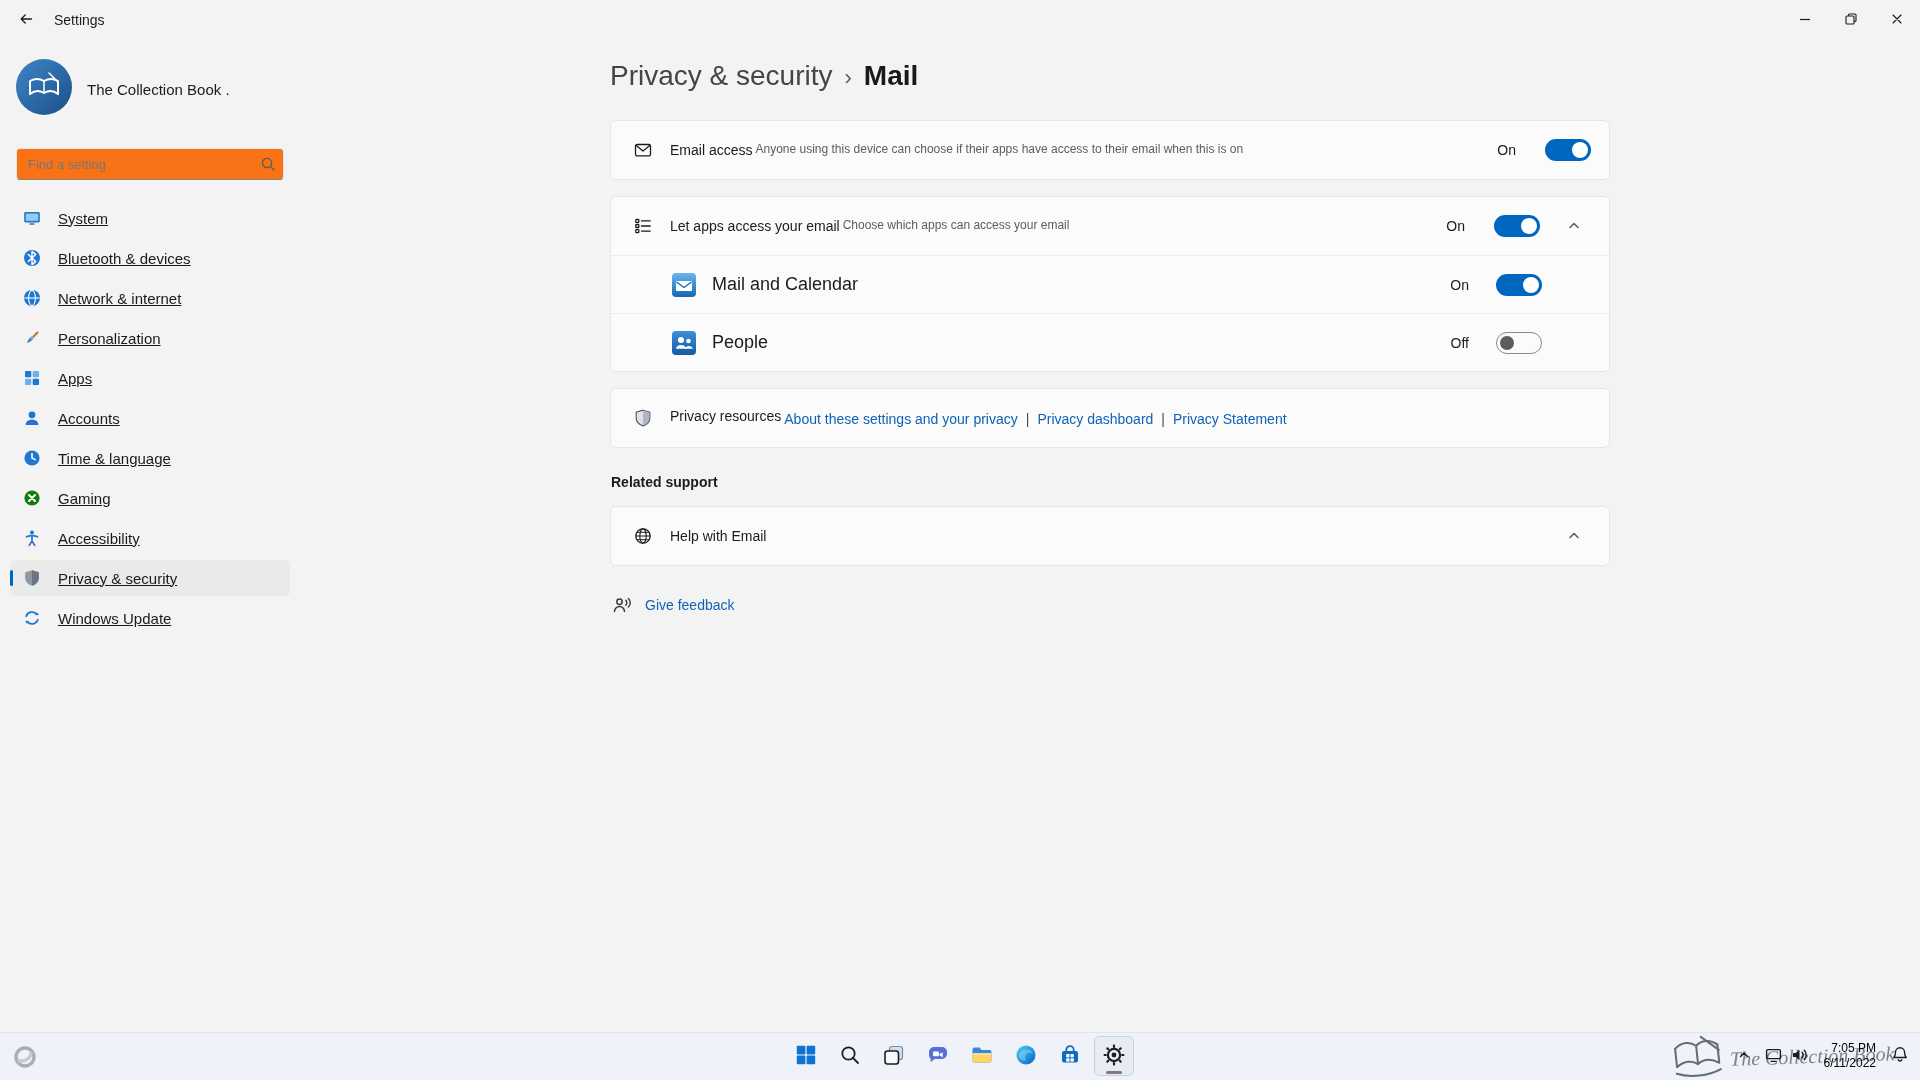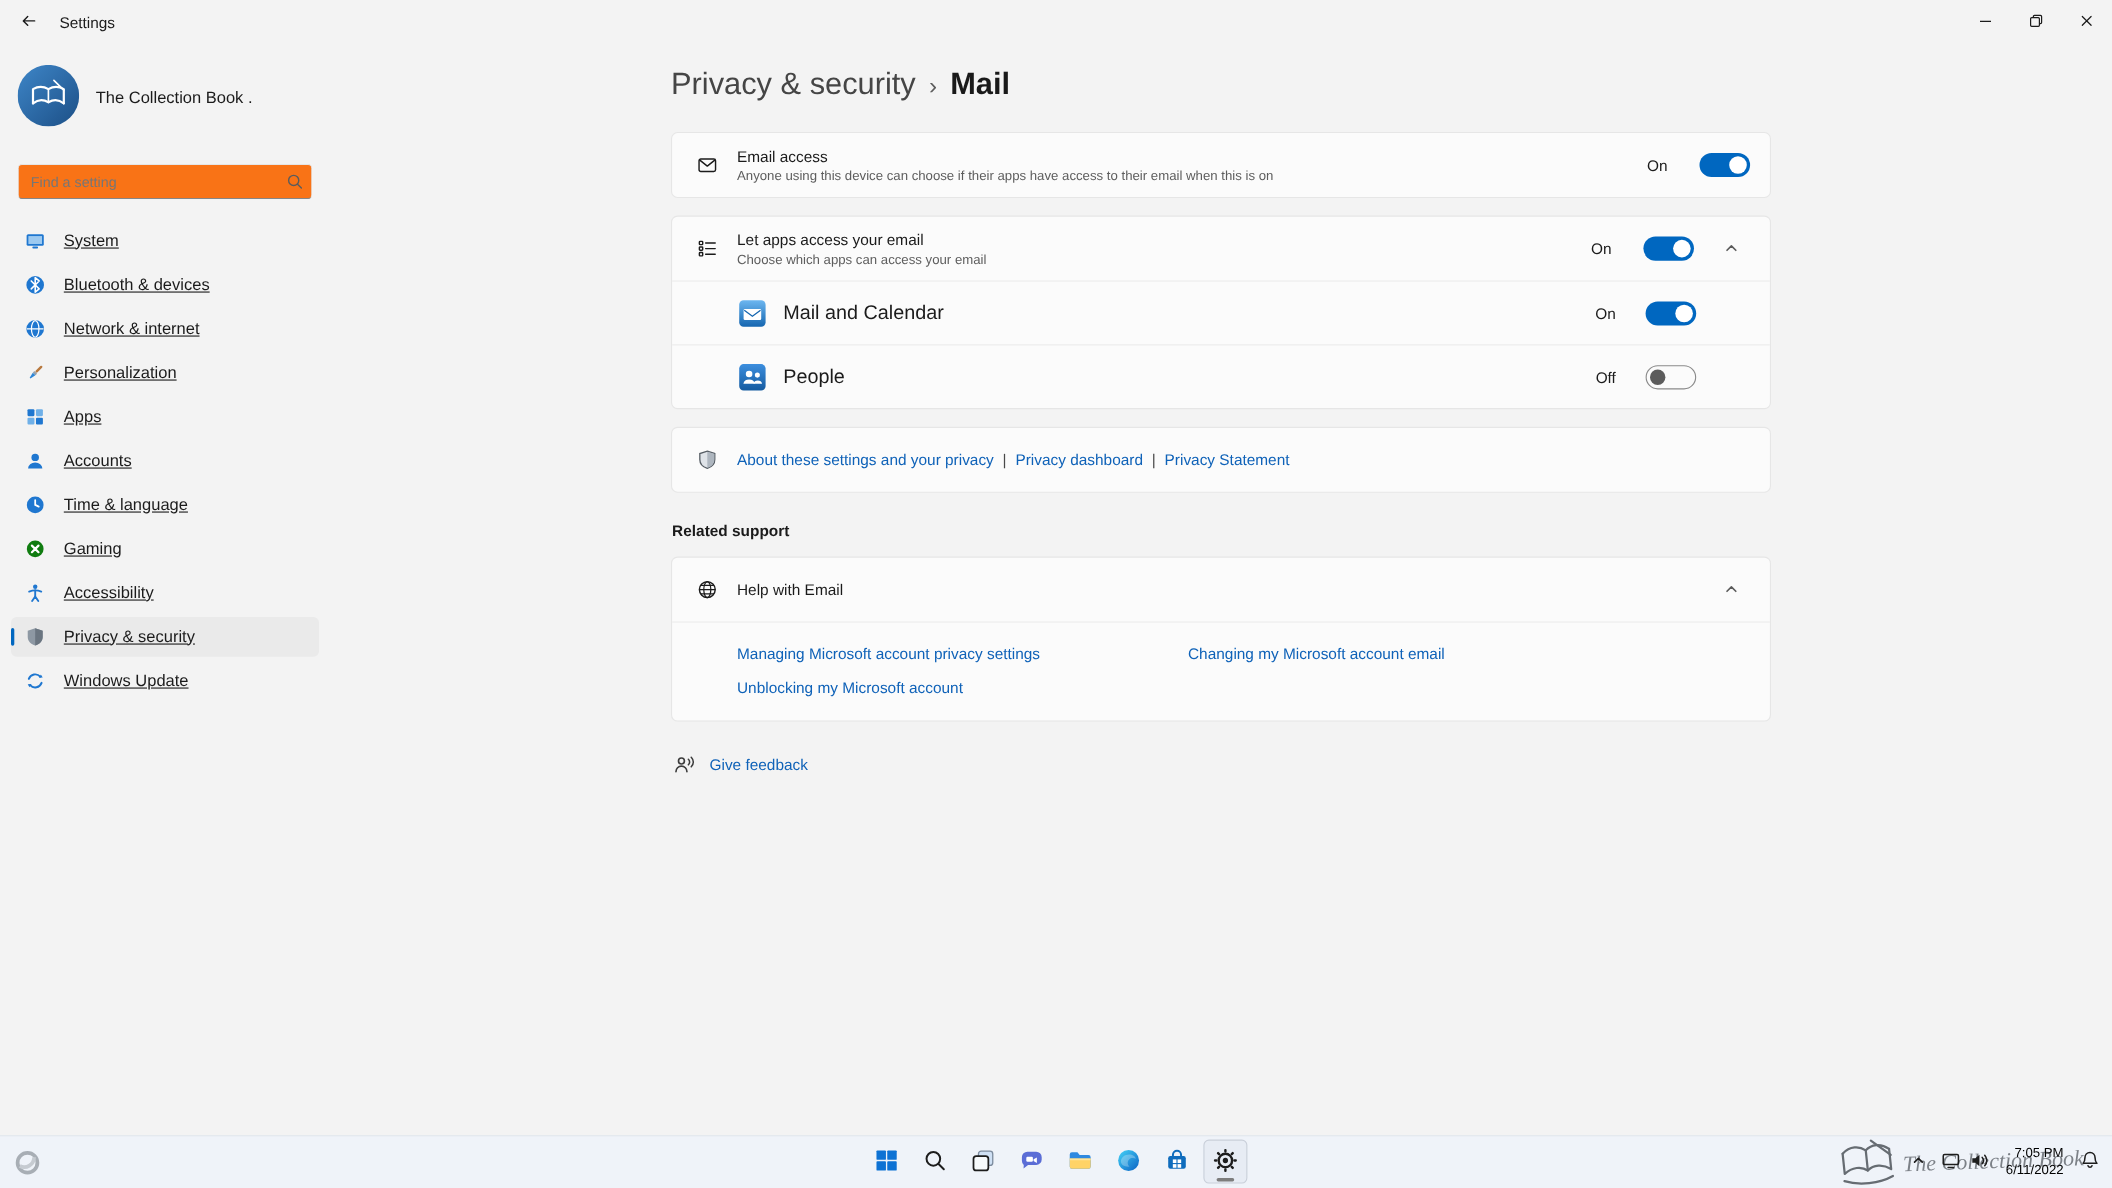--- a/index.html
+++ b/index.html
@@ -35,21 +35,21 @@
   .main{position:absolute;left:300px;right:0;top:40px;bottom:48px;overflow:hidden;}
   .column{width:1000px;margin:0 auto;padding-top:18px;}
   .breadcrumb{font-size:28px;line-height:36px;white-space:nowrap;}
   .crumb-parent{color:#454545;font-weight:400;text-decoration:none;}
   .crumb-sep{color:#5c5c5c;margin:0 12px;font-size:22px;}
   .crumb-current{color:#191919;font-weight:600;}
 
   .card{background:#fbfbfb;border:1px solid #e6e6e6;border-radius:6px;margin-top:16px;}
   .card.first{margin-top:24px;}
   .row{display:flex;align-items:center;height:58px;padding:0 18px 0 22px;gap:17px;box-sizing:border-box;}
-  .row-texts{flex:1;display:flex;flex-direction:column;gap:3px;min-width:0;}
+  .row-texts{flex:1;display:flex;gap:3px;min-width:0;}
   .row-title{font-size:14px;color:#1b1b1b;}
   .row-desc{font-size:12px;color:#5d5d5d;}
   .lead-ic{width:20px;height:20px;flex:none;display:flex;}
   .state{font-size:14px;margin-right:12px;}
   .toggle{width:46px;height:22px;border-radius:12px;position:relative;flex:none;box-sizing:border-box;}
   .toggle.on{background:#0067c0;}
   .toggle.on .knob{position:absolute;right:3px;top:3px;width:16px;height:16px;border-radius:50%;background:#ffffff;}
   .toggle.off{background:transparent;border:1px solid #8a8a8a;}
   .toggle.off .knob{position:absolute;left:3px;top:3px;width:14px;height:14px;border-radius:50%;background:#5c5c5c;}
   .chev-btn{width:34px;height:34px;border:none;background:transparent;display:flex;align-items:center;justify-content:center;border-radius:4px;}
@@ -386,20 +386,21 @@
 
       <div class="card">
         <div class="row">
           <span class="lead-ic">
             <svg width="20" height="20" viewBox="0 0 20 20">
                 <path d="M10 2.2 16.8 4.3V9.8c0 4.3-3.1 6.9-6.8 8-3.7-1.1-6.8-3.7-6.8-8V4.3Z" fill="#dfe3e8" stroke="#585f66" stroke-width="1.2"></path>
                 <path d="M10 2.6 16.4 4.6V9.8c0 4-2.9 6.4-6.4 7.5Z" fill="#aeb6bf"></path>
               </svg>
           </span>
           <div class="row-texts">
+            <span class="row-title">Privacy resources</span>
             <span class="links-line">
               <a href="#" class="link">About these settings and your privacy</a><span class="link-sep">|</span><a href="#" class="link">Privacy dashboard</a><span class="link-sep">|</span><a href="#" class="link">Privacy Statement</a>
             </span>
           </div>
         </div>
       </div>
 
       <div class="section-heading">Related support</div>
 
       <div class="card help-card">
@@ -412,25 +413,20 @@
               </svg>
           </span>
           <div class="row-texts">
             <span class="row-title">Help with Email</span>
           </div>
           <button class="chev-btn">
             <span><svg width="16" height="16" viewBox="0 0 16 16">
                   <path d="M4 10.5 8 6.5l4 4" stroke="#5b5b5b" stroke-width="1.5" fill="none" stroke-linecap="round" stroke-linejoin="round"></path>
                 </svg></span>
           </button>
-        </div>
-        <div class="help-content">
-          <a href="#" class="link">Managing Microsoft account privacy settings</a>
-          <a href="#" class="link">Changing my Microsoft account email</a>
-          <a href="#" class="link">Unblocking my Microsoft account</a>
         </div>
       </div>
 
       <div class="footer-link">
         <span class="foot-ic">
           <svg width="20" height="20" viewBox="0 0 20 20">
               <circle cx="7.5" cy="6.8" r="2.7" stroke="#3c3c3c" stroke-width="1.5" fill="none"></circle>
               <path d="M2.5 16.5a5 5 0 0 1 10 0" stroke="#3c3c3c" stroke-width="1.5" fill="none" stroke-linecap="round"></path>
               <path d="M13.8 5.2c1.5 1.5 1.5 3.6 0 5.1" stroke="#3c3c3c" stroke-width="1.4" fill="none" stroke-linecap="round"></path>
               <path d="M16.4 3.4c2.5 2.5 2.5 6.2 0 8.7" stroke="#3c3c3c" stroke-width="1.4" fill="none" stroke-linecap="round"></path>

